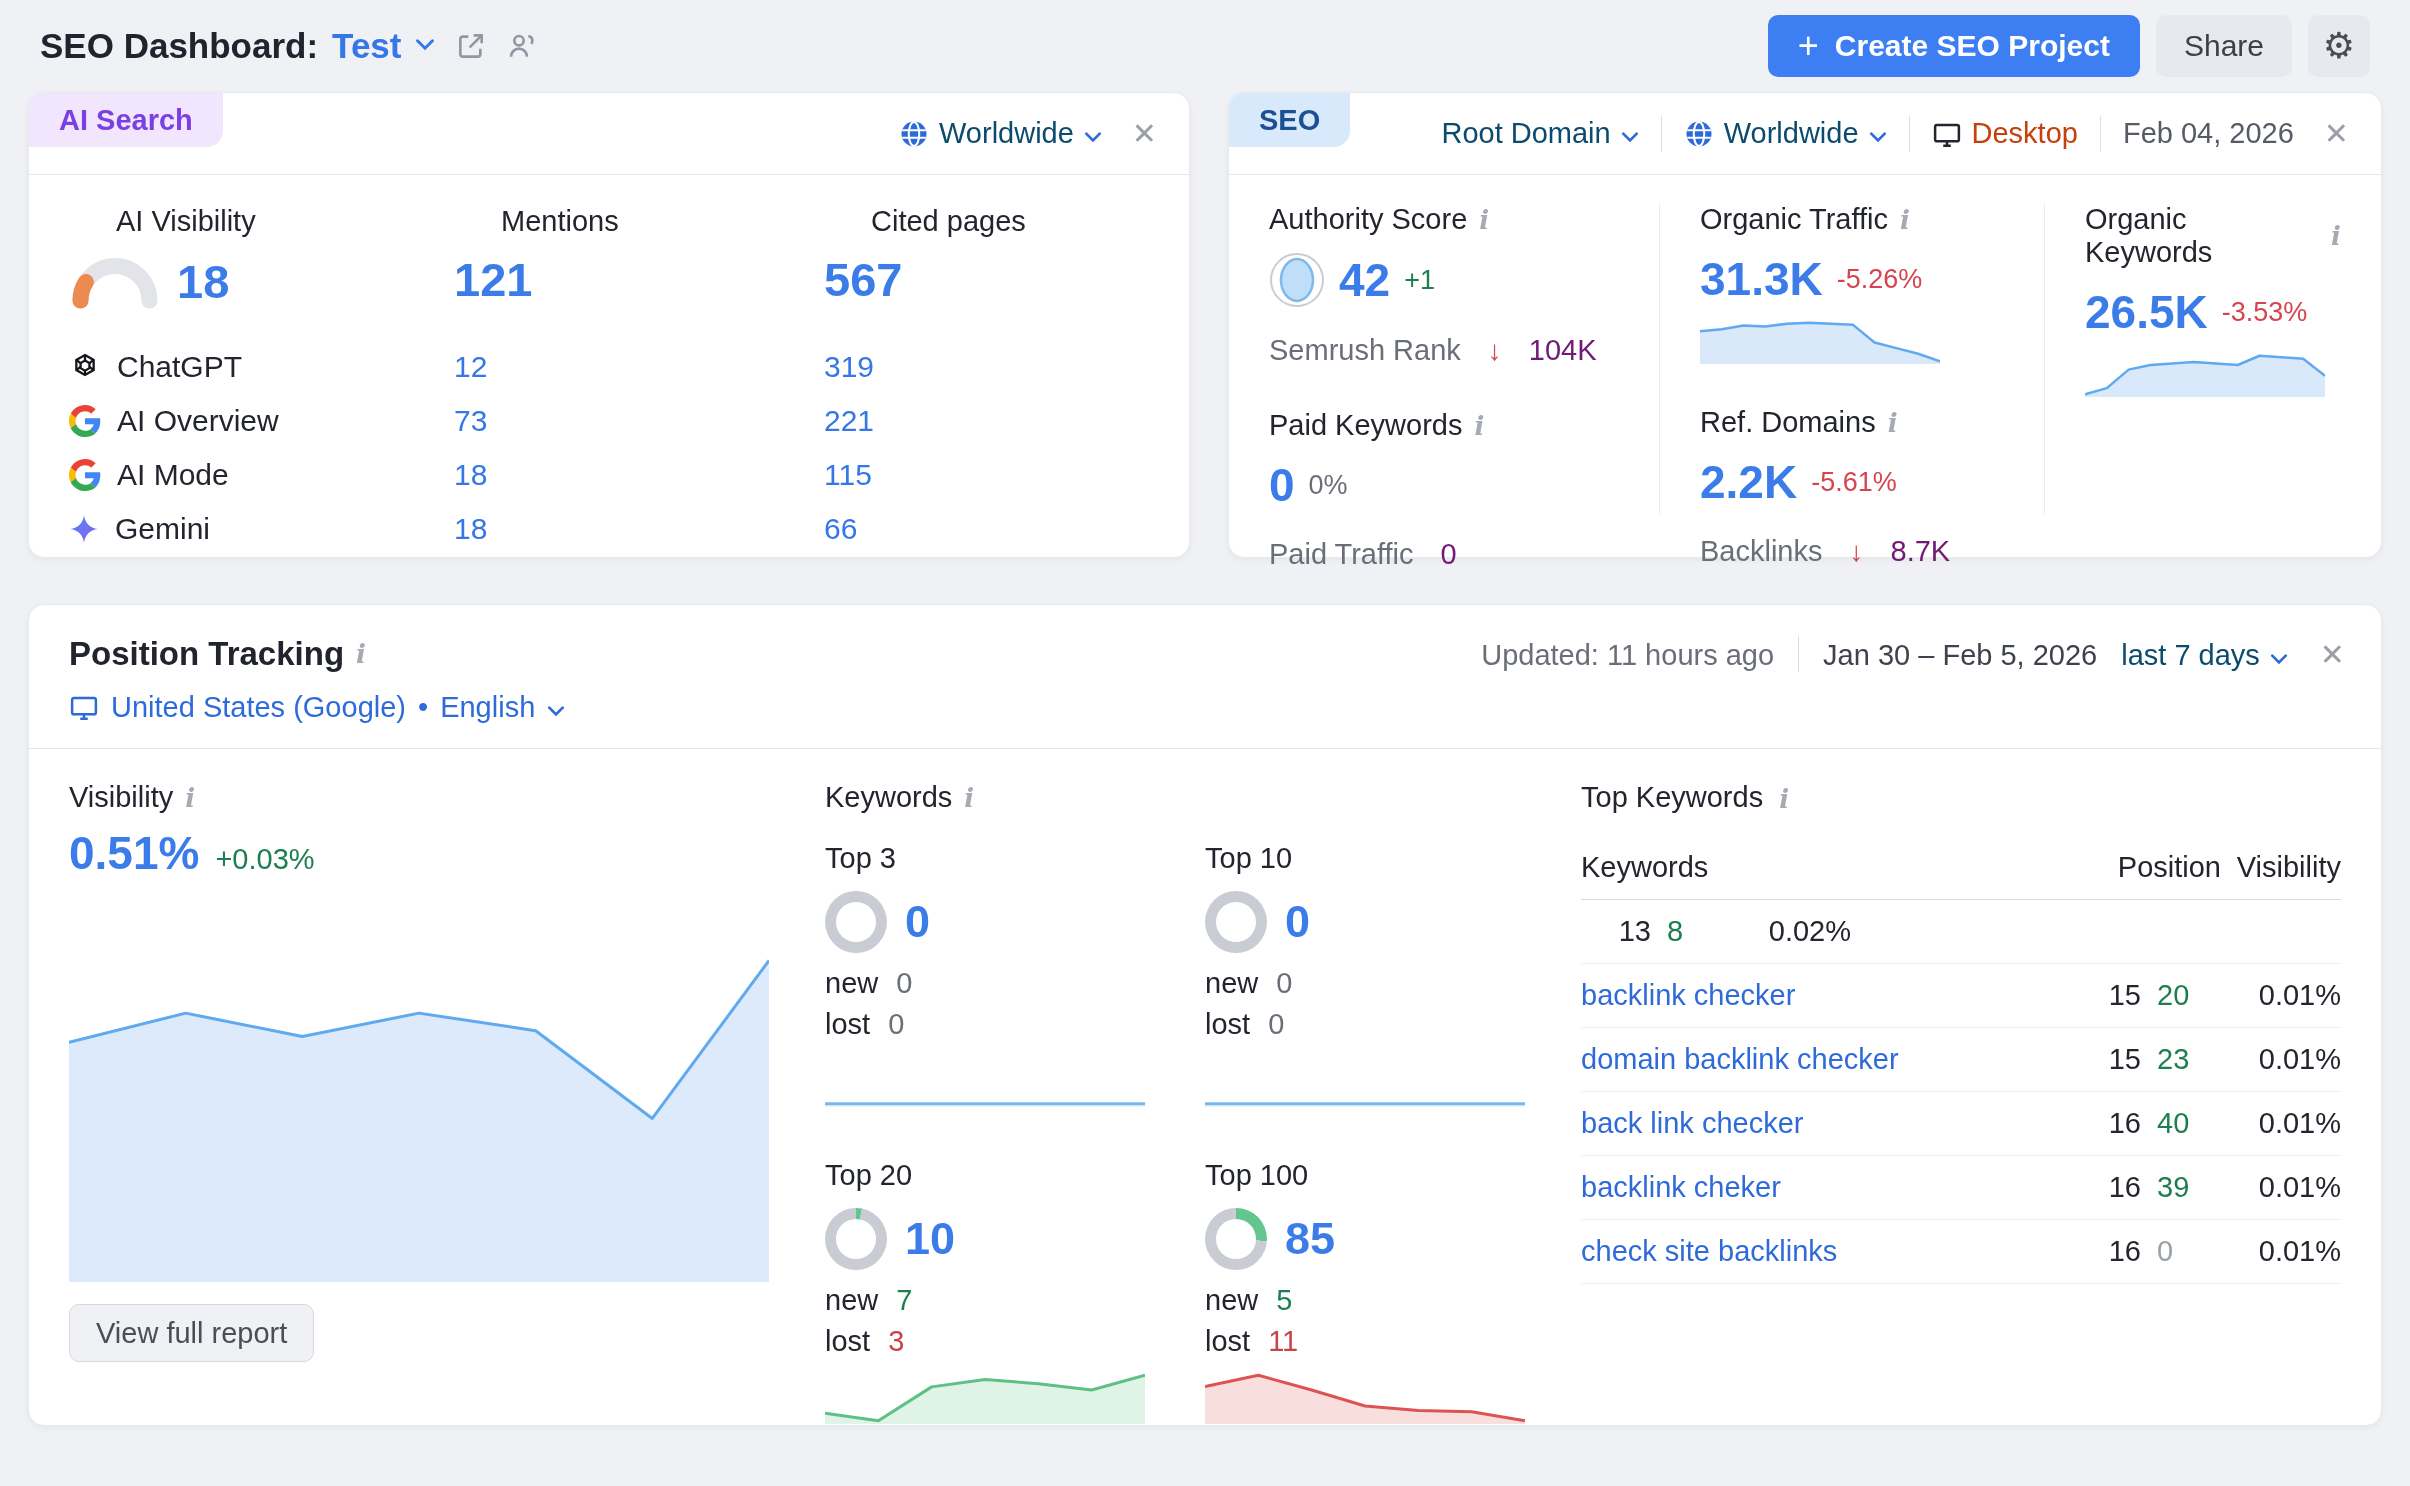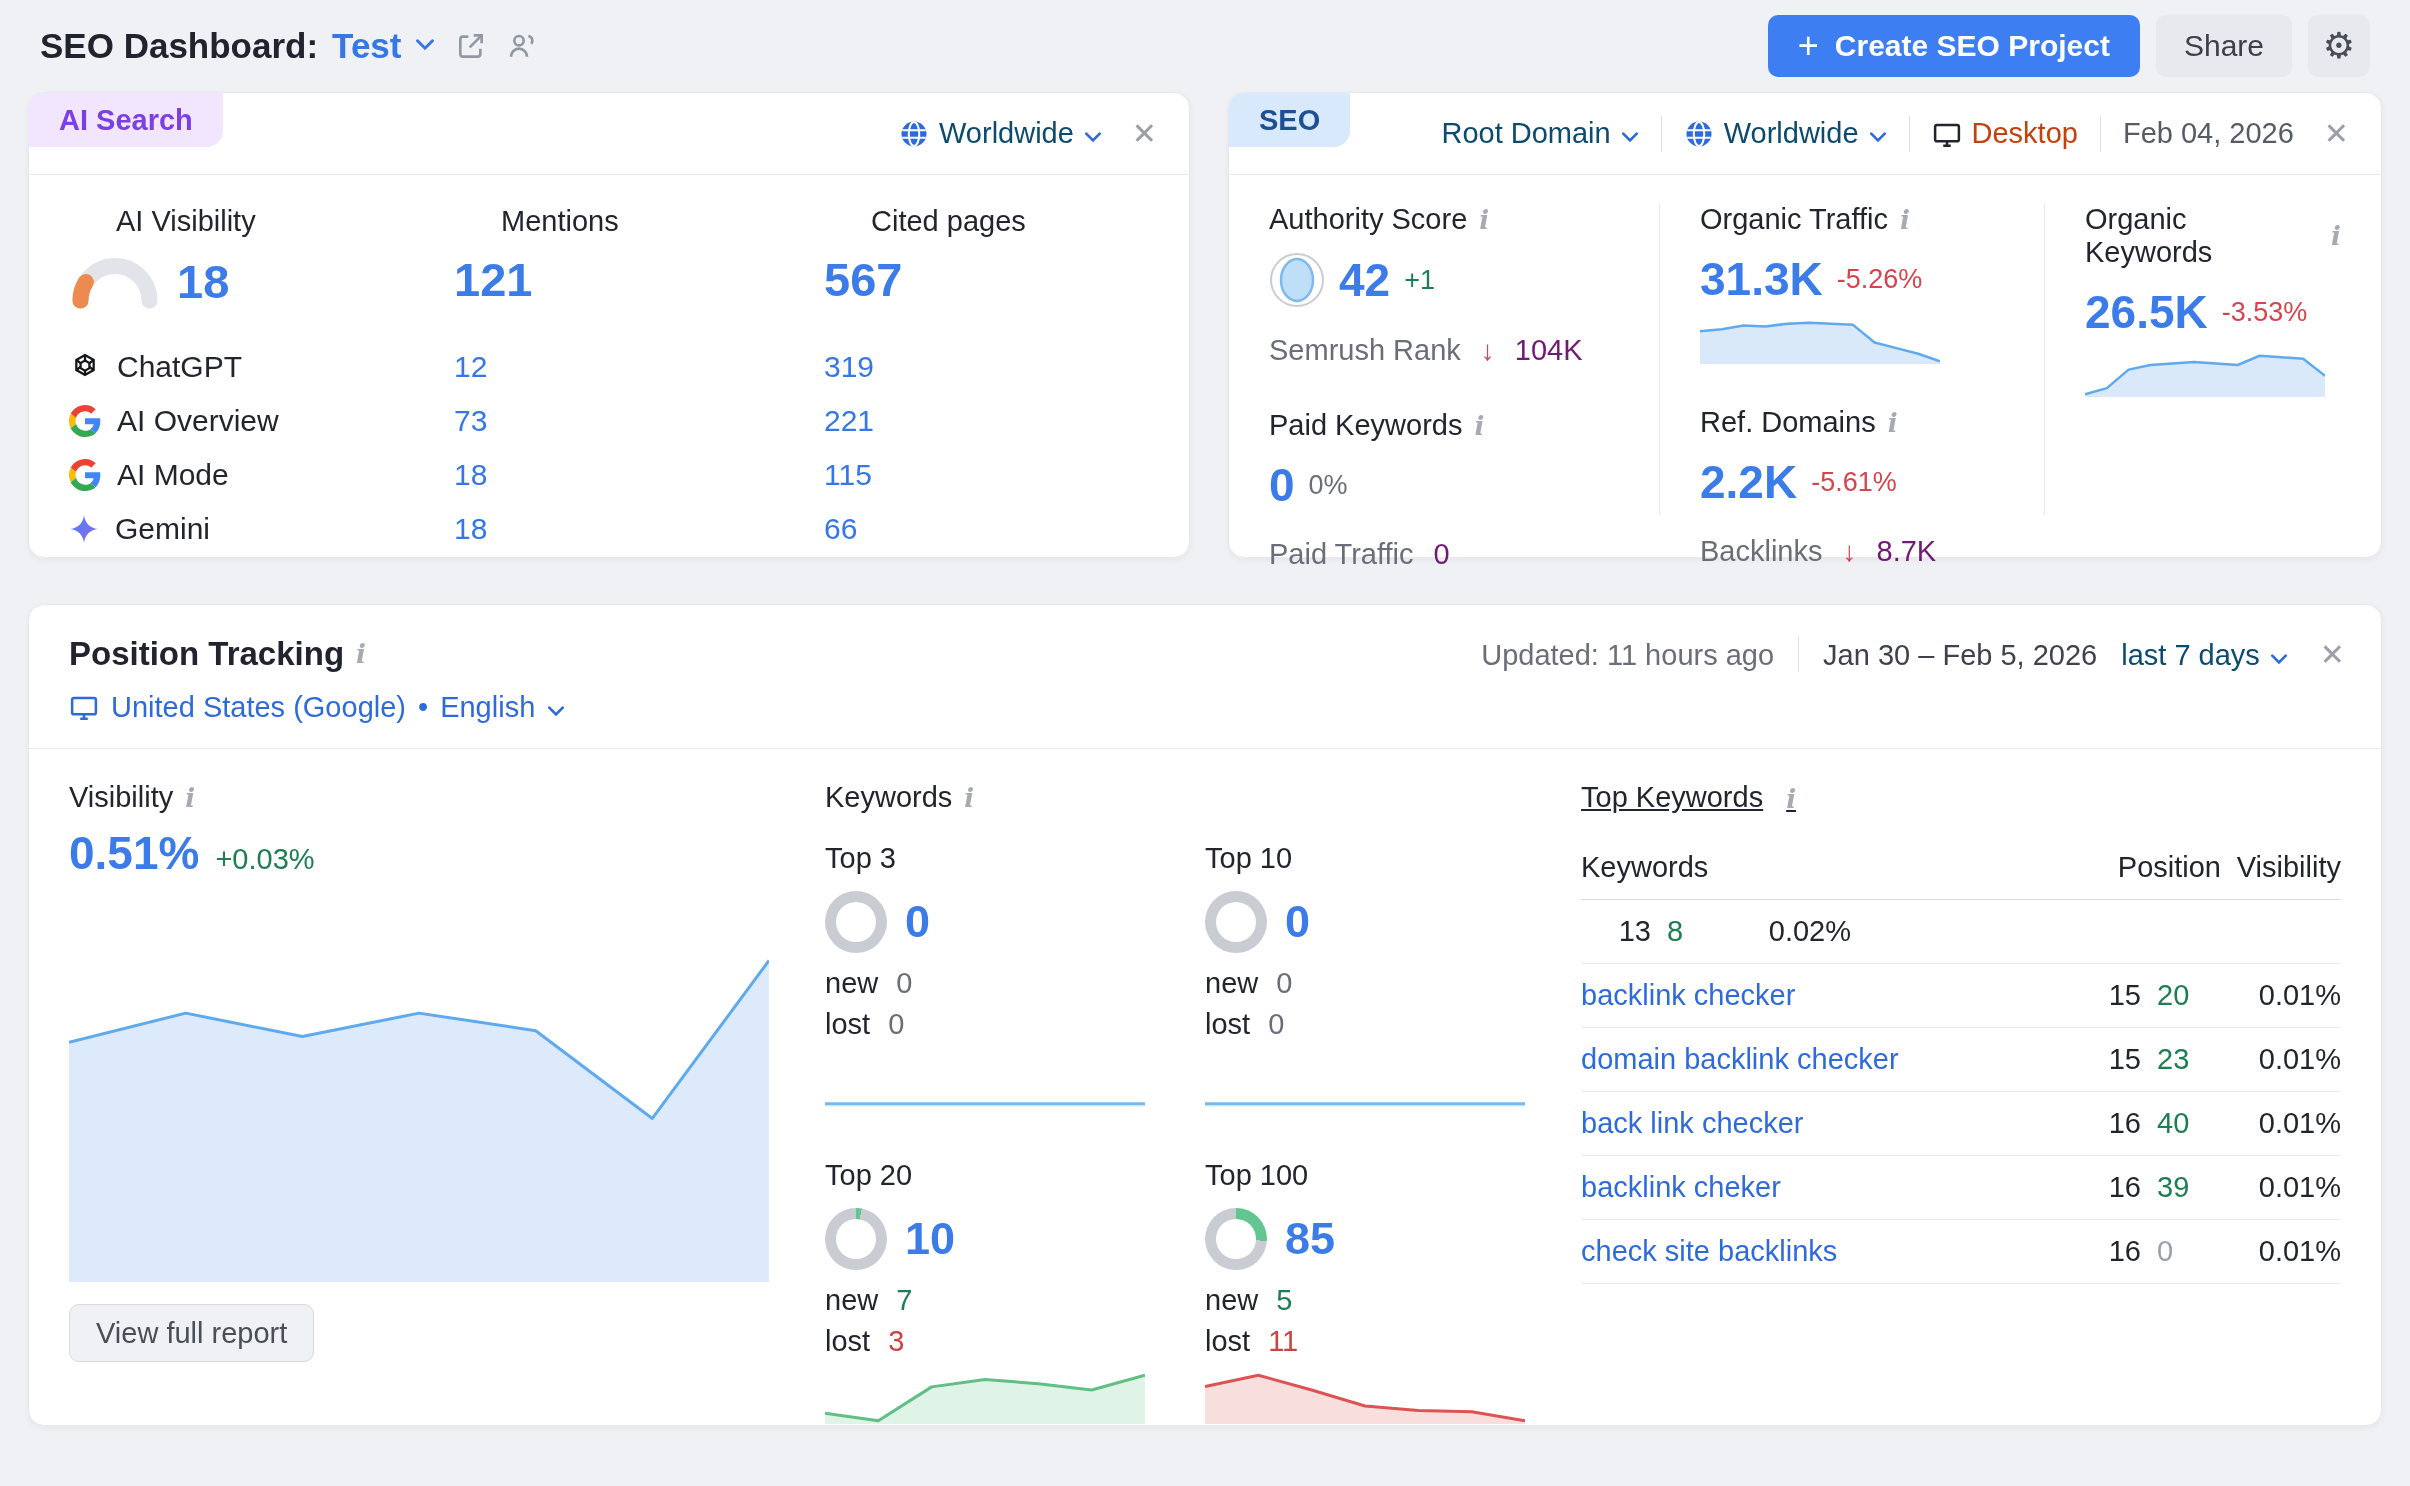--- a/index.html
+++ b/index.html
@@ -56,21 +56,21 @@
   .seo-c1 { width:390px; }
   .seo-c2 { width:385px; border-left:1px solid #E9EBEF; padding-left:40px; }
   .seo-c3 { flex:1; border-left:1px solid #E9EBEF; padding-left:40px; }
   .metric { margin-bottom:42px; }
   .m-label { font-size:29px; color:#22252E; display:flex; align-items:center; gap:12px; }
   .m-valrow { margin-top:16px; display:flex; align-items:center; gap:14px; }
   .m-val { font-size:46px; font-weight:700; color:#3B7CE8; }
   .delta-neg { font-size:27px; color:#D6454F; }
   .delta-pos { font-size:27px; color:#1E7E52; }
   .delta-gray { font-size:27px; color:#6A6E78; }
-  .m-sub { margin-top:26px; display:flex; align-items:center; gap:20px; font-size:29px; color:#6A6E78; }
+  .m-sub { margin-top:26px; display:flex; align-items:center; gap:27px; font-size:29px; color:#6A6E78; }
   .sub-link { color:#701a75; cursor:pointer; }
   .dn-arrow { color:#D6454F; font-size:28px; }
   svg[data-spark] { display:block; }
   .spark-sm { width:240px; height:44px; margin-top:14px; }
 
   
   .pt-card { margin:46px 28px 24px 28px; height:822px; }
   .pt-head { padding:30px 36px 24px 40px; border-bottom:1px solid #E6E8EC; }
   .pt-line1 { display:flex; align-items:center; }
   .pt-title { font-size:33px; font-weight:700; color:#21242E; display:flex; align-items:center; gap:12px; }
@@ -91,21 +91,21 @@
   .kw-grid { margin-top:28px; display:grid; grid-template-columns:320px 320px; column-gap:60px; row-gap:52px; }
   .bucket-label { font-size:29px; color:#22252E; }
   .bucket-valrow { margin-top:16px; display:flex; align-items:center; gap:18px; }
   .donut { width:62px; height:62px; border-radius:50%; position:relative; flex:none; }
   .donut::after { content:""; position:absolute; inset:11px; border-radius:50%; background:#fff; }
   .bucket-val { font-size:45px; font-weight:700; color:#3B7CE8; }
   .nl-row { margin-top:14px; display:flex; gap:18px; font-size:29px; color:#22252E; }
   .spark-bucket { width:320px; height:52px; margin-top:14px; }
 
   .tk-col { flex:1; }
-  .tk-title { font-size:29px; color:#22252E; display:flex; align-items:flex-end; gap:23px;text-decoration:underline; }
+  .tk-title { font-size:29px; color:#22252E; display:flex; align-items:flex-end; gap:16px; }
   .tk-table { margin-top:22px; }
   .tk-row { display:flex; align-items:center; height:64px; border-bottom:1px solid #ECEDEF; font-size:29px; }
   .tk-hrow { color:#22252E; border-bottom:1px solid #D9DBE0; }
   .tk-kw { flex:1; }
   .tk-kw a, .kw-link { color:#2E6BD9; text-decoration:none; cursor:pointer; }
   .tk-pos { width:70px; text-align:right; color:#22252E; }
   .tk-diff { width:80px; padding-left:16px; }
   .tk-vis { width:120px; text-align:right; color:#22252E; }
   .tk-poshead { width:150px; text-align:right; }
 </style>

